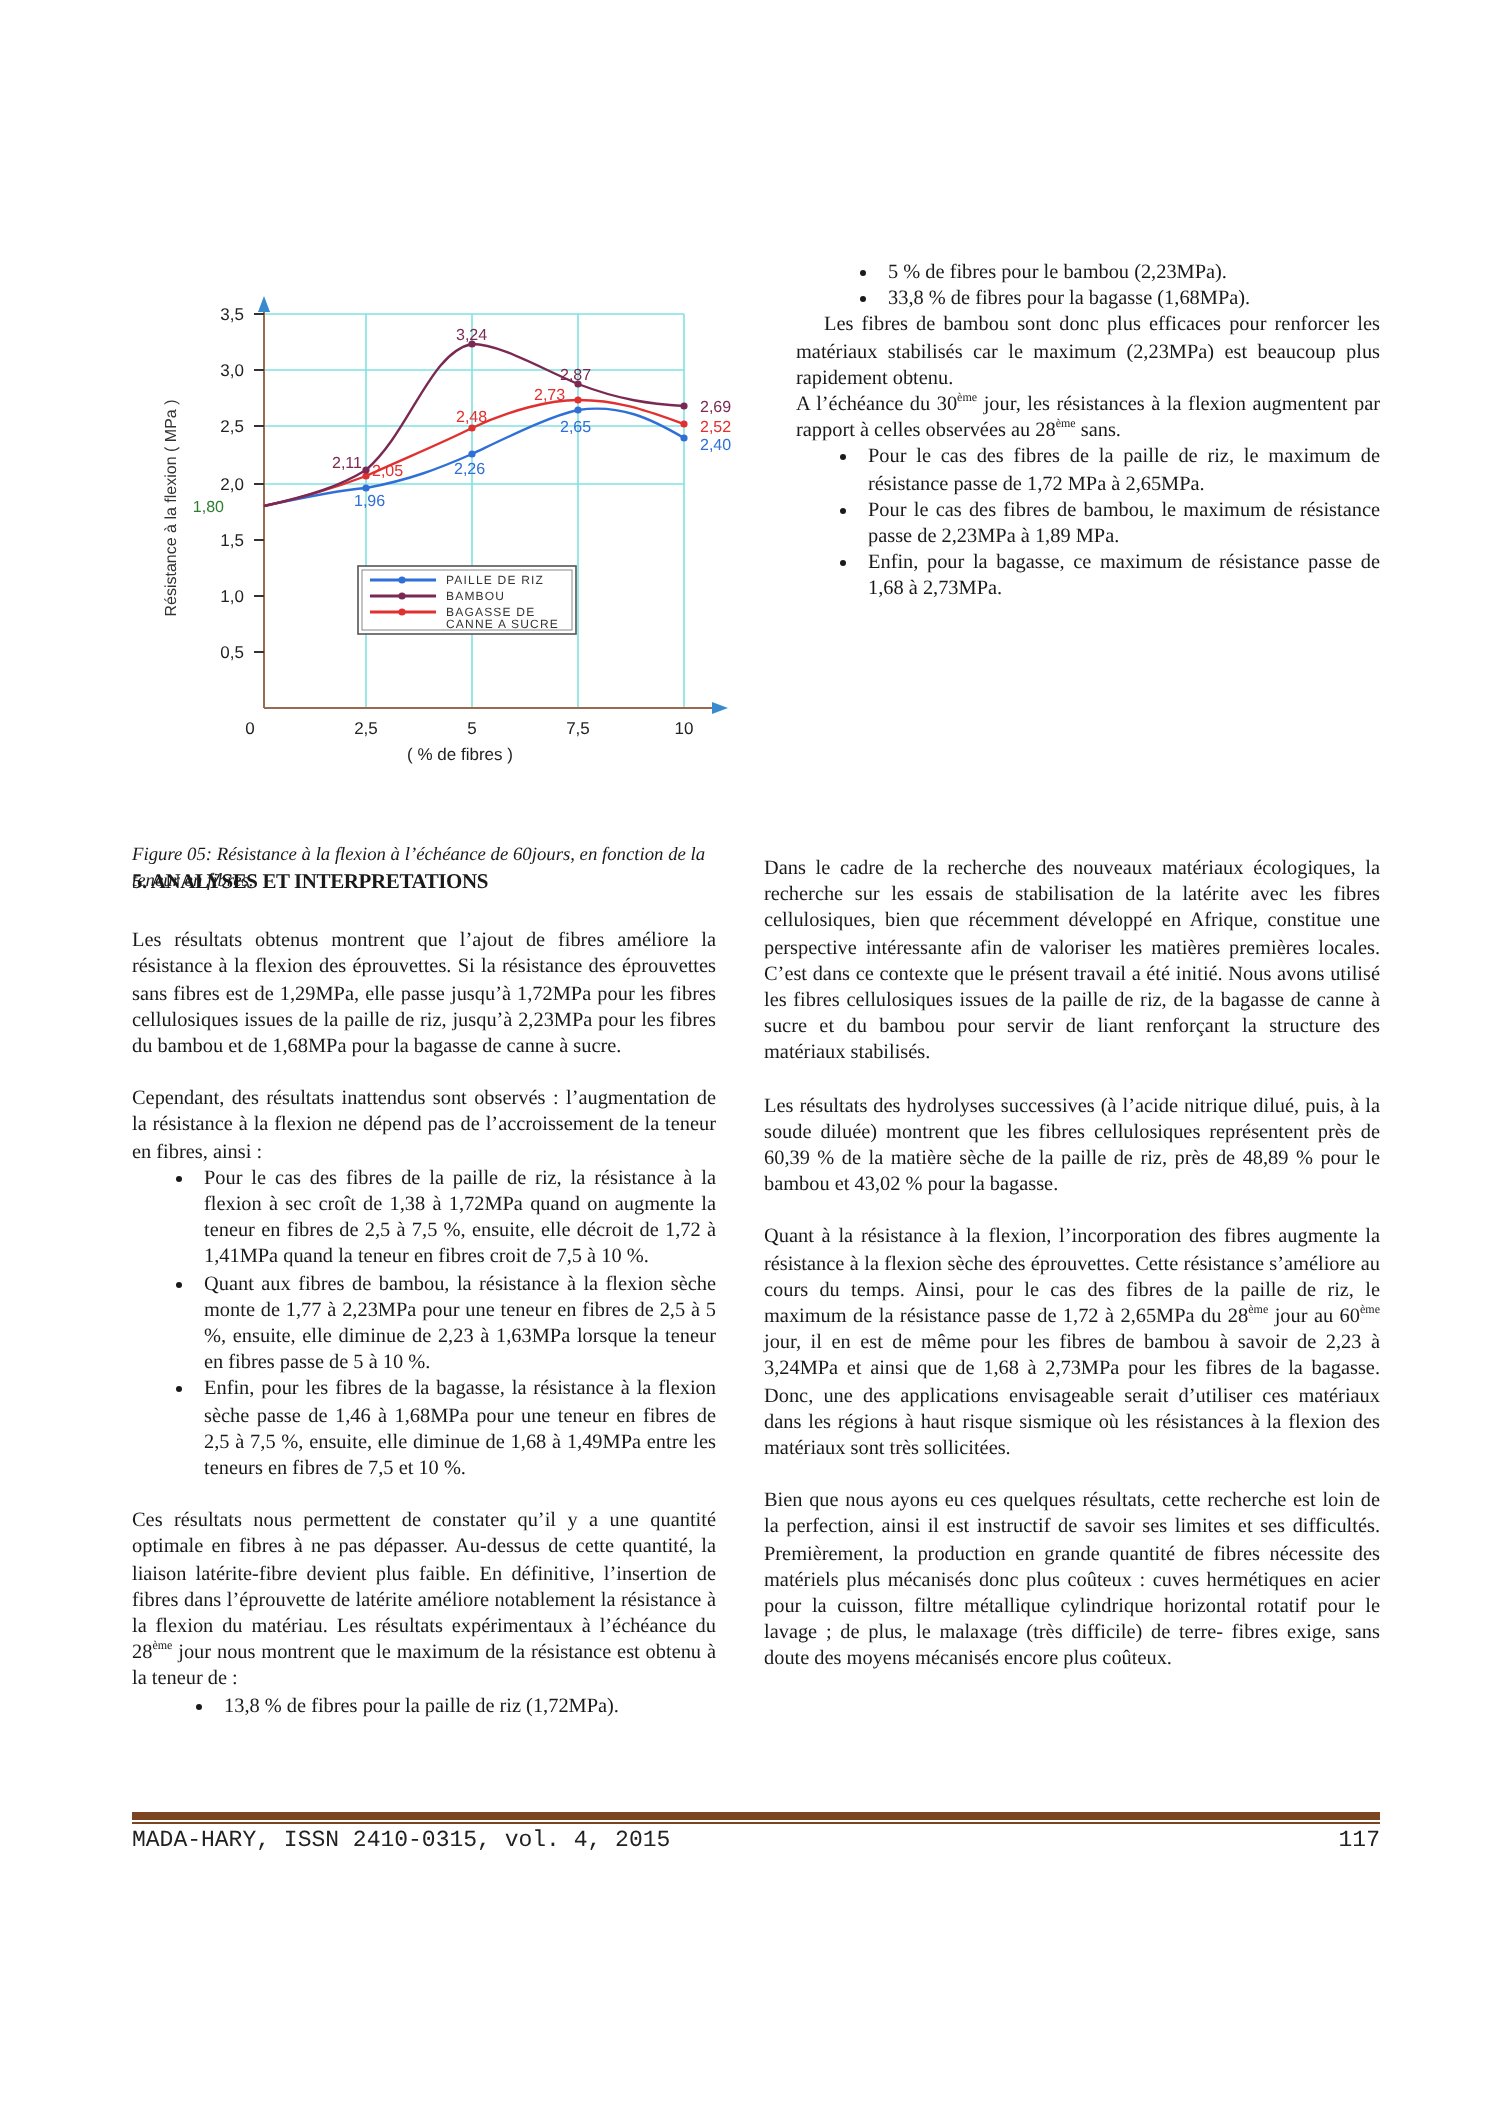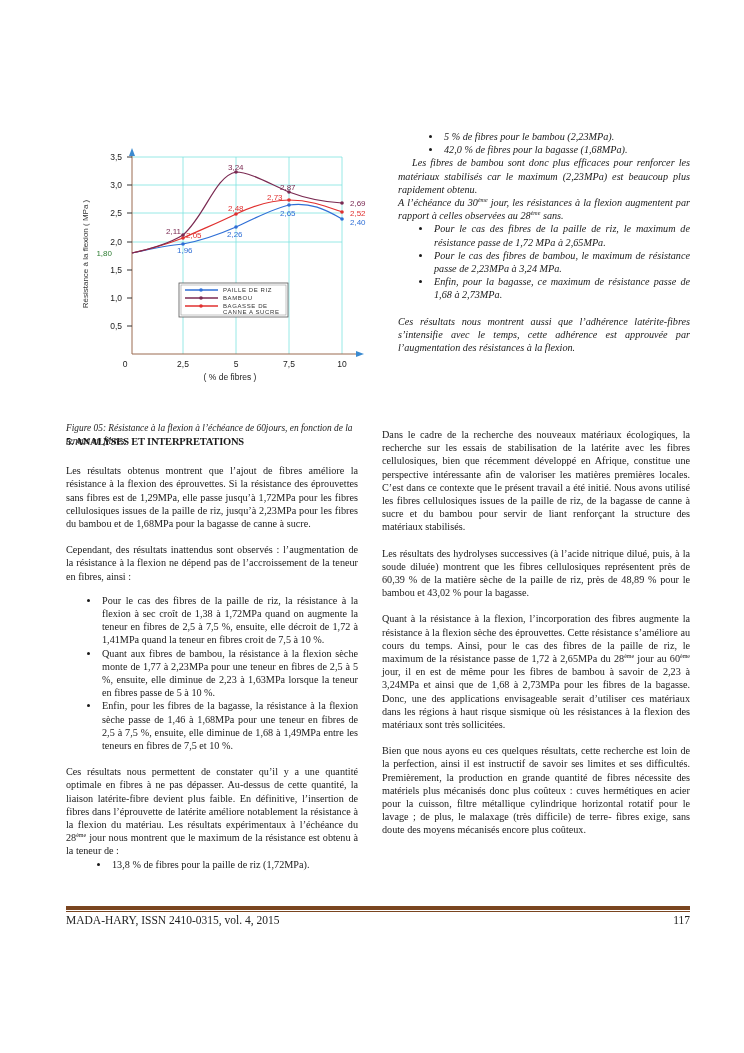--- a/index.html
+++ b/index.html
@@ -1,33 +1,33 @@
 <!DOCTYPE html>
 <html><head>
 <meta charset="utf-8">
 <style>
   html, body { margin:0; padding:0; background:#fff; }
   body { width:744px; height:1053px; position:relative; overflow:hidden;
          font-family:"Liberation Serif", serif; color:#1a1a1a; }
   .col { position:absolute; font-size:10.2px; line-height:13.2px; text-align:justify; }
   .col p { margin:0 0 13px 0; }
   .left { left:66px; top:435px; width:292px; }
-  .right { left:398px; top:130px; width:292px;font-style:italic; }
+  .right { left:398px; top:130px; width:292px; }
   .right2 { left:382px; top:428px; width:308px; }
   h2 { font-size:10.5px; font-weight:bold; margin:0; letter-spacing:-0.2px; }
   ul { margin:0 0 13px 0; padding-left:28px; }
   ul li { margin:0; padding-left:2px; }
   ul.bul { list-style:disc; }
   sup { font-size:6px; line-height:0; }
   .caption { position:absolute; left:66px; top:382px; width:300px; font-size:9.4px;
              line-height:12.5px; font-style:italic;margin-top:40px; }
   .chart { position:absolute; left:70px; top:144px; width:300px; height:240px; }
   .footer-rule { position:absolute; left:66px; top:906px; width:624px; height:4px; background:#7a4520; }
   .footer-rule2 { position:absolute; left:66px; top:911px; width:624px; height:1px; background:#7a4520; }
-  .footer { position:absolute; left:66px; top:914px; width:624px; font-family:Liberation Serif, serif;
+  .footer { position:absolute; left:66px; top:914px; width:624px; font-family:Liberation Mono, monospace;
             font-size:11.5px; color:#222; }
   .footer .pg { position:absolute; right:0; top:0; }
   .indent { text-indent:14px; }
 </style>
 </head>
 <body>
 
 <div class="chart">
   <svg width="300" height="240" viewBox="0 0 300 240" xmlns="http://www.w3.org/2000/svg" style="font-family:'Liberation Sans',sans-serif;">
 
@@ -131,49 +131,48 @@
       </g>
     </g>
   </svg>
 </div>
 
 <div class="caption">Figure 05: Résistance à la flexion à  l’échéance de 60jours, en fonction  de la  teneur  en fibres.</div>
 
 <div class="col left">
   <h2 style="margin-bottom:16px;">5. ANALYSES ET INTERPRETATIONS</h2>
   <p>Les résultats obtenus montrent que l’ajout de fibres améliore la résistance à la flexion des éprouvettes. Si la résistance des éprouvettes sans fibres est de 1,29MPa, elle passe jusqu’à 1,72MPa pour les fibres cellulosiques issues de la paille de riz, jusqu’à 2,23MPa pour les fibres du bambou et de 1,68MPa pour la bagasse de canne à sucre.</p>
-  <p style="margin-bottom:11px;">Cependant, des résultats inattendus sont observés : l’augmentation de la résistance à la flexion ne dépend  pas de  l’accroissement de la teneur en fibres, ainsi :</p>
+  <p style="margin-bottom:0;">Cependant, des résultats inattendus sont observés : l’augmentation de la résistance à la flexion ne dépend  pas de  l’accroissement de la teneur en fibres, ainsi :</p>
   <ul class="bul" style="padding-left:34px;">
     <li>Pour le cas des fibres de la paille de riz, la résistance à la flexion à sec croît de 1,38 à 1,72MPa quand on augmente la teneur en fibres de 2,5 à 7,5 %, ensuite, elle décroit de 1,72 à 1,41MPa quand  la teneur en fibres croit de 7,5 à 10 %.</li>
     <li>Quant aux fibres de bambou, la résistance à la flexion sèche monte de 1,77 à 2,23MPa pour une teneur en fibres de 2,5 à 5 %, ensuite, elle diminue de 2,23 à 1,63MPa lorsque la teneur en fibres passe de 5 à 10 %.</li>
     <li>Enfin, pour les fibres de la bagasse, la résistance à la flexion sèche passe de 1,46 à 1,68MPa pour une teneur en fibres de 2,5 à 7,5 %, ensuite, elle  diminue de 1,68 à 1,49MPa entre les teneurs en fibres de 7,5 et 10 %.</li>
   </ul>
   <p style="margin-bottom:0;">
     <span>Ces résultats nous permettent de constater qu’il y a une quantité optimale en fibres à ne pas dépasser. Au-dessus de cette quantité, la liaison latérite-fibre devient plus faible. En définitive, l’insertion de fibres dans l’éprouvette de latérite améliore notablement la résistance à la flexion du matériau. Les résultats expérimentaux à l’échéance du 28</span><sup>ème</sup><span> jour nous montrent  que le  maximum  de  la résistance est obtenu  à  la  teneur  de :</span>
   </p>
   <ul class="bul" style="padding-left:44px;margin:0;">
     <li>13,8 %  de fibres  pour  la  paille de riz (1,72MPa).</li>
   </ul>
 </div>
 
 <div class="col right">
   <ul class="bul" style="padding-left:44px;margin:0;">
     <li>5 %  de fibres  pour  le  bambou (2,23MPa).</li>
-    <li>42,0 %  de fibres  pour la  bagasse (1,68MPa).</li>
+    <li>33,8 %  de fibres  pour la  bagasse (1,68MPa).</li>
   </ul>
   <p class="indent" style="margin:0;">Les fibres de bambou sont donc plus efficaces pour renforcer les matériaux stabilisés  car le maximum (2,23MPa) est  beaucoup plus rapidement  obtenu.</p>
   <p style="margin:0;">
     <span>A l’échéance du 30</span><sup>ème</sup><span> jour, les résistances à la flexion augmentent par rapport à celles observées au 28</span><sup>ème</sup><span> sans.</span>
   </p>
   <ul class="bul" style="padding-left:34px;">
     <li>Pour le cas des fibres de la paille de riz, le maximum de résistance  passe de 1,72 MPa à 2,65MPa.</li>
-    <li>Pour le cas des fibres de bambou, le maximum de résistance passe de 2,23MPa à  3,24 MPa.</li>
+    <li>Pour le cas des fibres de bambou, le maximum de résistance passe de 2,23MPa à  1,89 MPa.</li>
     <li>Enfin, pour la  bagasse, ce  maximum  de   résistance passe de 1,68 à 2,73MPa.</li>
   </ul>
-  <p style="margin-bottom:22px;">Ces résultats nous  montrent aussi que  l’adhérence latérite-fibres s’intensifie avec le temps, cette adhérence est approuvée par l’augmentation des résistances à la flexion.</p>
 </div>
 
 <div class="col right2">
   <p>Dans le cadre de la recherche des nouveaux matériaux écologiques, la recherche sur les essais de stabilisation de la latérite avec les fibres cellulosiques, bien que récemment développé en Afrique, constitue une perspective intéressante afin de valoriser les matières premières locales. C’est dans ce contexte que le présent travail a été initié. Nous  avons utilisé  les fibres cellulosiques issues de la paille de riz, de la bagasse de canne à sucre et du bambou pour servir de liant renforçant la structure des matériaux stabilisés.</p>
   <p>Les résultats des hydrolyses successives (à l’acide nitrique dilué, puis, à la soude diluée) montrent que les fibres cellulosiques représentent près de 60,39 % de la matière sèche de la paille de riz, près de 48,89 % pour le bambou et 43,02 % pour  la  bagasse.</p>
   <p>
     <span>Quant à la  résistance à  la  flexion, l’incorporation des  fibres augmente  la  résistance à la flexion sèche des éprouvettes. Cette résistance s’améliore au cours du temps. Ainsi, pour le  cas des fibres de la paille de riz, le maximum de la résistance passe de 1,72 à 2,65MPa du 28</span><sup>ème</sup><span> jour au 60</span><sup>ème</sup><span> jour, il en est de même pour les fibres de bambou à savoir de 2,23 à 3,24MPa et ainsi que de 1,68 à 2,73MPa pour les fibres de la bagasse. Donc, une des applications envisageable serait d’utiliser ces matériaux dans les régions à haut risque sismique où les résistances à la flexion des matériaux sont très sollicitées.</span>
   </p>
   <p>Bien que nous  ayons eu  ces quelques  résultats, cette recherche est loin  de la  perfection, ainsi  il est instructif de savoir ses limites et ses difficultés. Premièrement, la production en grande quantité de fibres nécessite des matériels plus mécanisés donc plus coûteux : cuves hermétiques en acier pour la cuisson, filtre métallique cylindrique horizontal rotatif pour le lavage ; de plus, le malaxage (très difficile) de terre- fibres exige, sans doute des moyens mécanisés encore plus coûteux.</p>
 </div>

